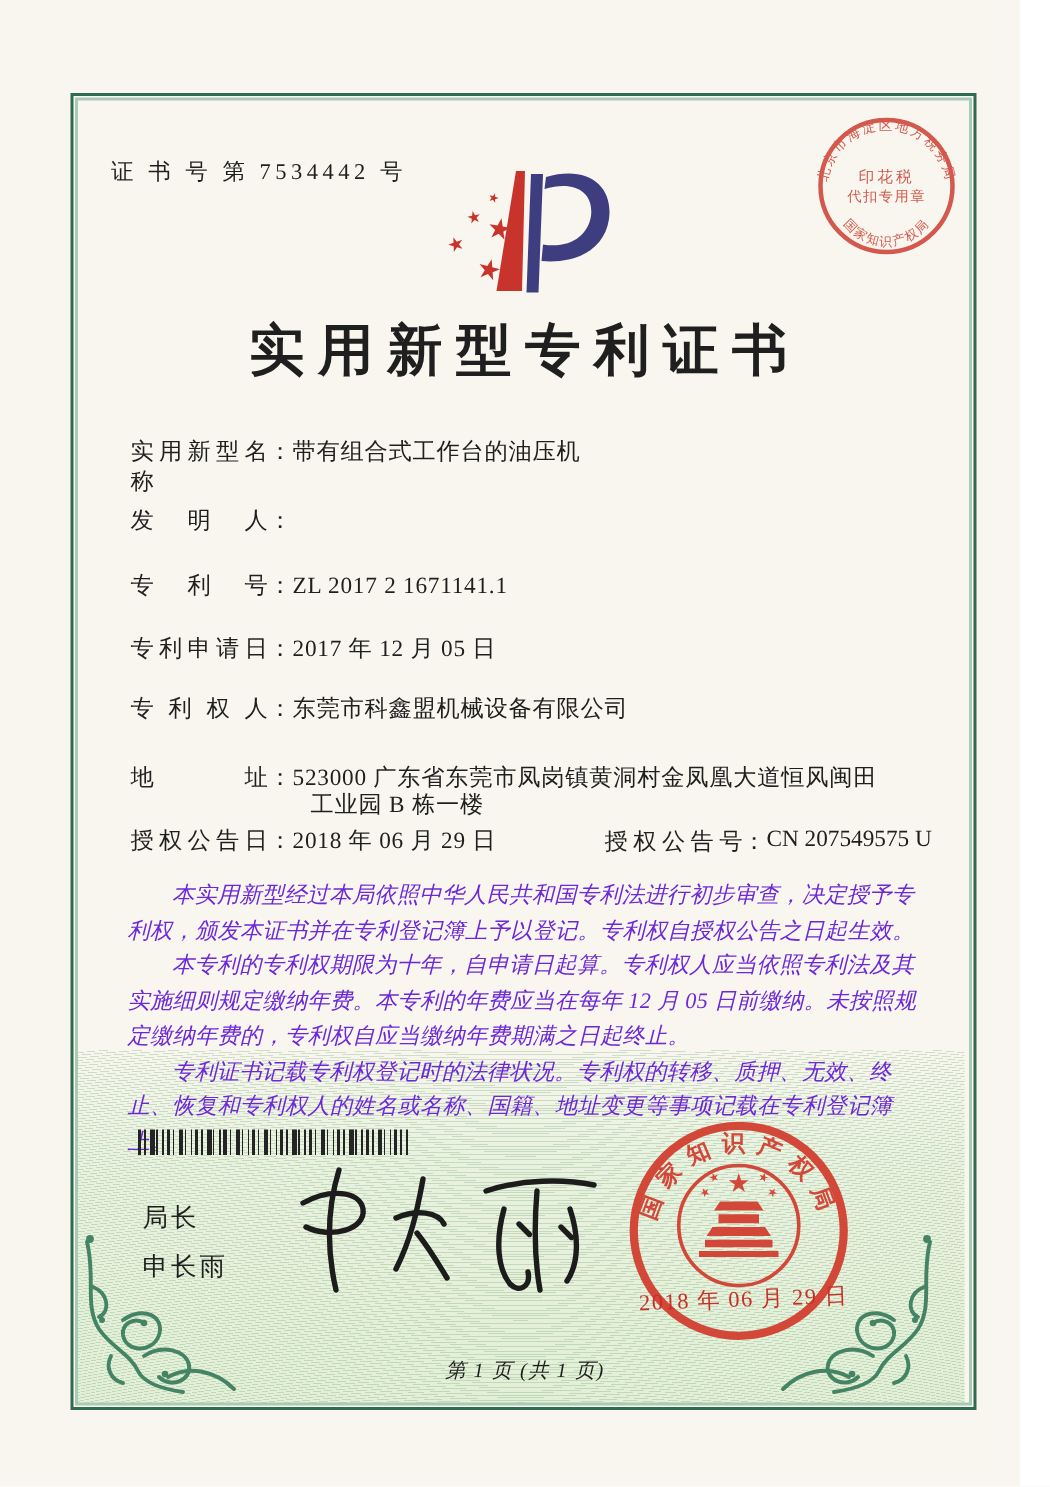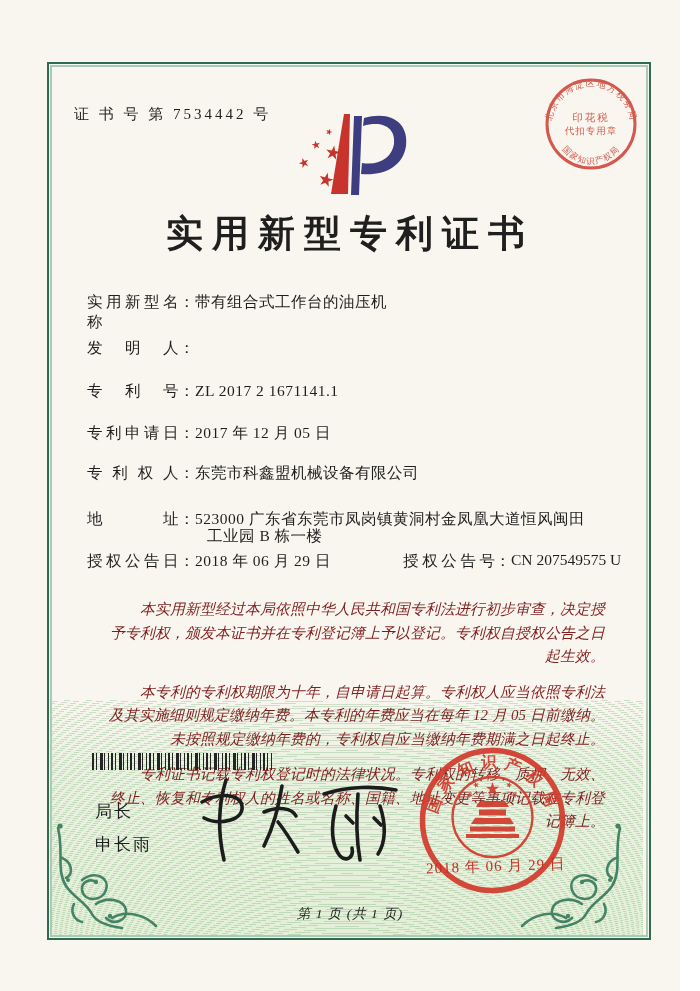--- a/index.html
+++ b/index.html
@@ -32,22 +32,22 @@
   
   .frow{position:absolute;left:87px;width:545px;display:flex;font-size:15.5px;
     letter-spacing:.5px;z-index:3;line-height:20px;}
   .flabel{display:inline-block;width:92px;text-align:justify;text-align-last:justify;flex:0 0 92px;}
   .fcolon{flex:0 0 16px;}
   .fvalue{flex:1;}
   .addr2{position:absolute;left:195px;top:526px;font-size:15.5px;letter-spacing:.5px;z-index:3;margin-left:12px;}
   .grant-no{position:absolute;left:403px;top:551px;display:flex;font-size:15.5px;z-index:3;justify-content:space-between;}
   
   .paras{position:absolute;left:85px;top:586px;width:532px;z-index:3;}
-  .paras p{margin:12px;text-indent:2em;font-size:14.8px;line-height:23.5px;
-    font-style:italic;color:#7f1d1d;letter-spacing:.2px;text-align:right;}
+  .paras p{margin:0;text-indent:2em;font-size:14.8px;line-height:23.5px;
+    font-style:italic;color:#6d28d9;letter-spacing:.2px;}
   
   .barcode{position:absolute;left:92px;top:753px;width:180px;height:17px;z-index:3;
     background:repeating-linear-gradient(90deg,
       #242424 0 2px,transparent 2px 4px,#242424 4px 5px,transparent 5px 8px,
       #242424 8px 11px,transparent 11px 12px,#242424 12px 13px,transparent 13px 16px,
       #242424 16px 17px,transparent 17px 19px);}
   
   .sig-title{position:absolute;left:95px;top:800px;font-size:17px;letter-spacing:2px;z-index:3;
     font-family:"Liberation Sans","DejaVu Sans",sans-serif;}
   .sig-name{position:absolute;left:95px;top:833px;font-size:17px;letter-spacing:2px;z-index:3;

